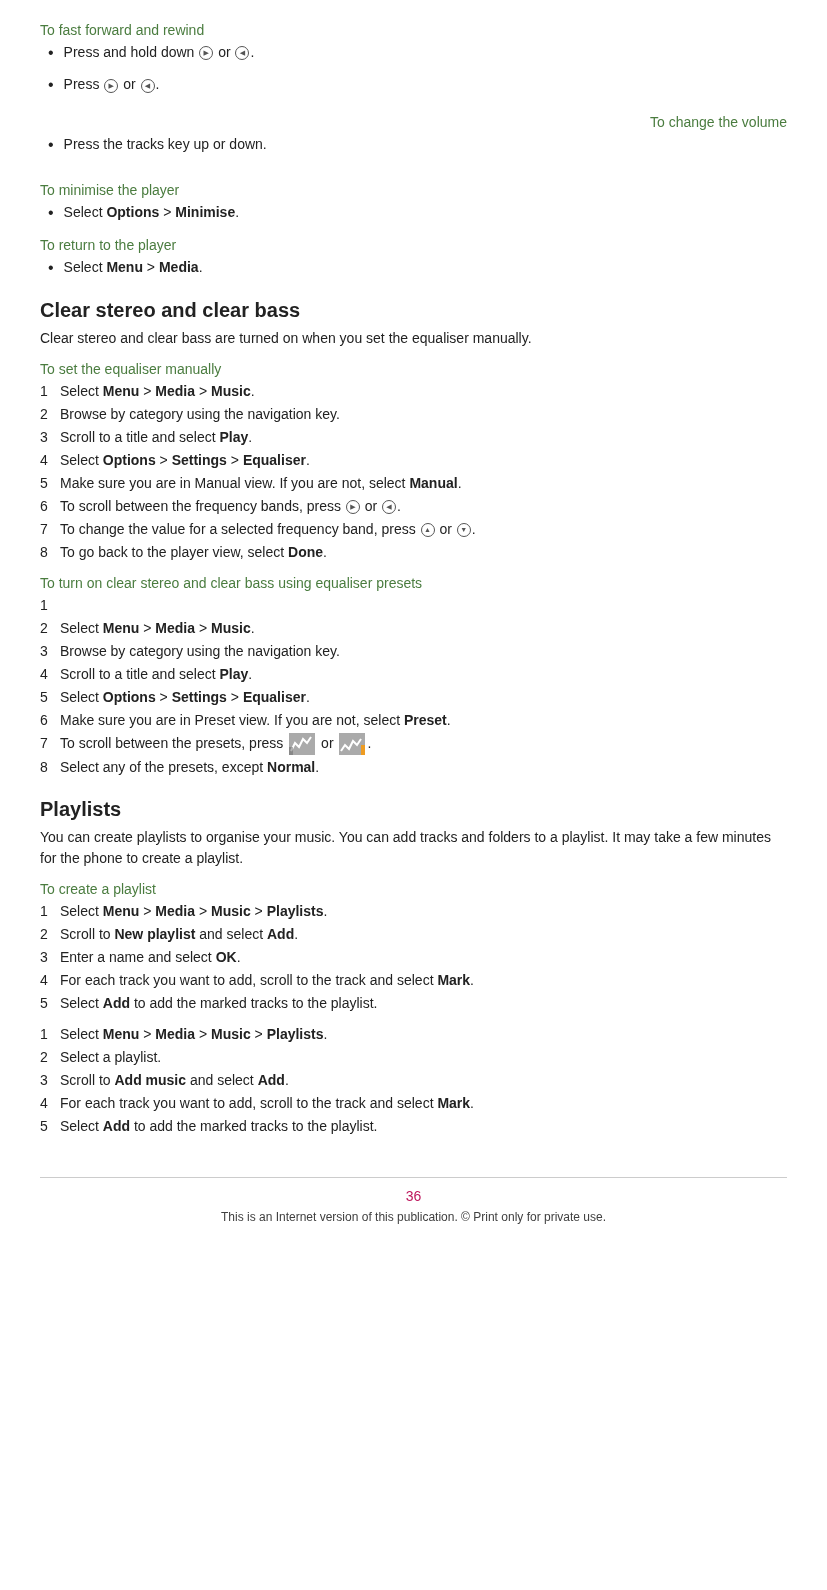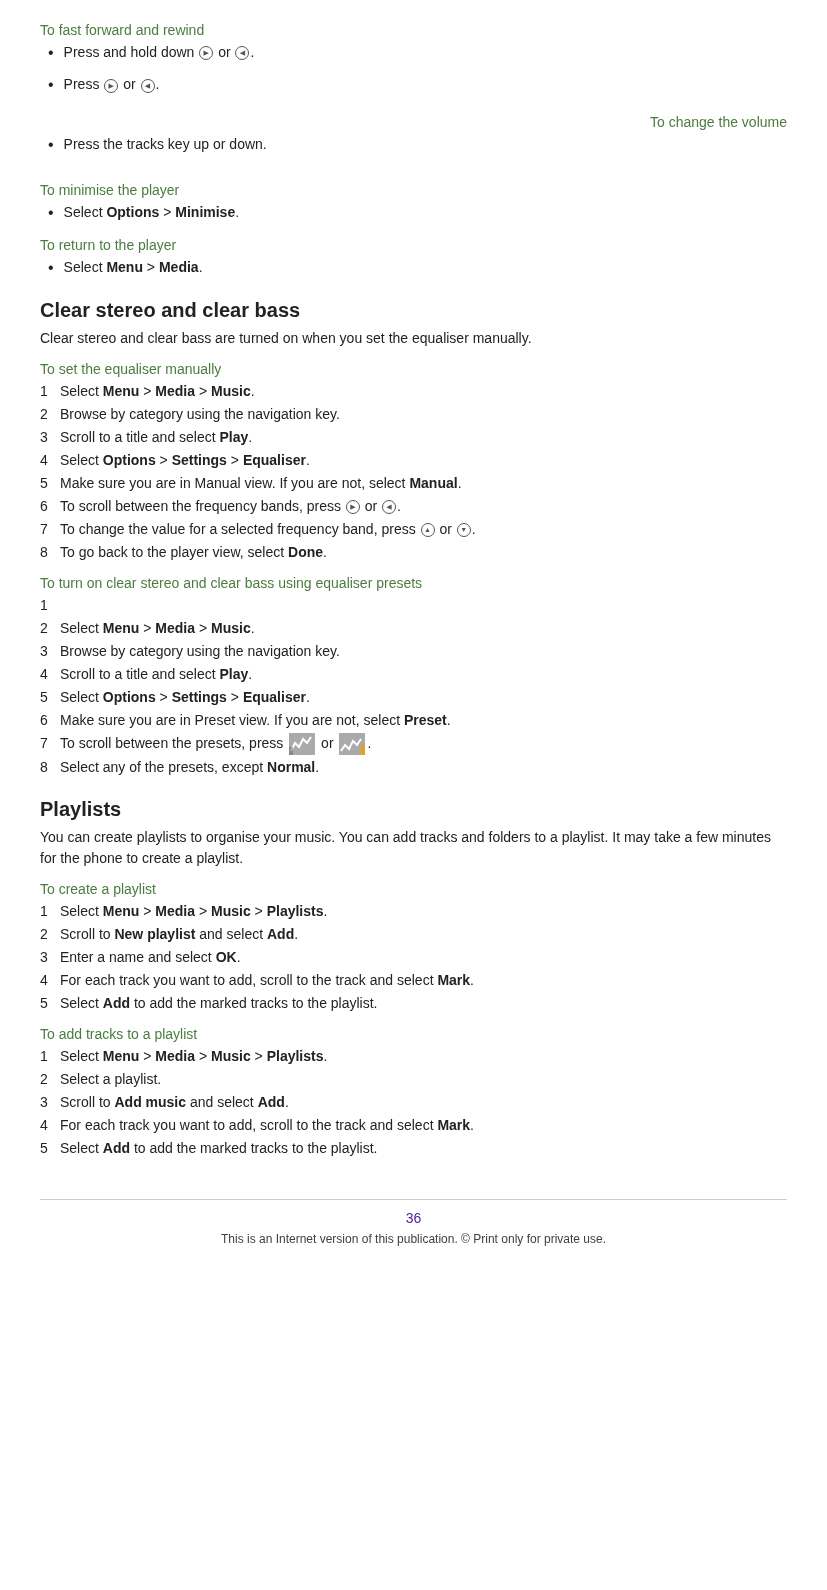--- a/index.html
+++ b/index.html
@@ -111,21 +111,21 @@
       height: 22px;
     }
     .page-footer {
       text-align: center;
       margin-top: 40px;
       border-top: 1px solid #ccc;
       padding-top: 10px;
     }
     .page-number {
       font-size: 14px;
-      color: #4c1d95;
+      color: #be185d;
       margin-bottom: 6px;
     }
     .footer-text {
       font-size: 12px;
       color: #404040;
     }
   </style>
 </head>
 <body>
 
@@ -299,21 +299,20 @@
       <span class="num-text">For each track you want to add, scroll to the track and select <span class="bold">Mark</span>.</span>
     </div>
     <div class="numbered-item">
       <span class="num">5</span>
       <span class="num-text">Select <span class="bold">Add</span> to add the marked tracks to the playlist.</span>
     </div>
   </div>
 </div>
 
 <div style="margin-top:10px;">
-  <p class="green-heading">To add tracks to a playlist</p>
   <div class="numbered-list">
     <div class="numbered-item">
       <span class="num">1</span>
       <span class="num-text">Select <span class="bold">Menu</span> &gt; <span class="bold">Media</span> &gt; <span class="bold">Music</span> &gt; <span class="bold">Playlists</span>.</span>
     </div>
     <div class="numbered-item">
       <span class="num">2</span>
       <span class="num-text">Select a playlist.</span>
     </div>
     <div class="numbered-item">

